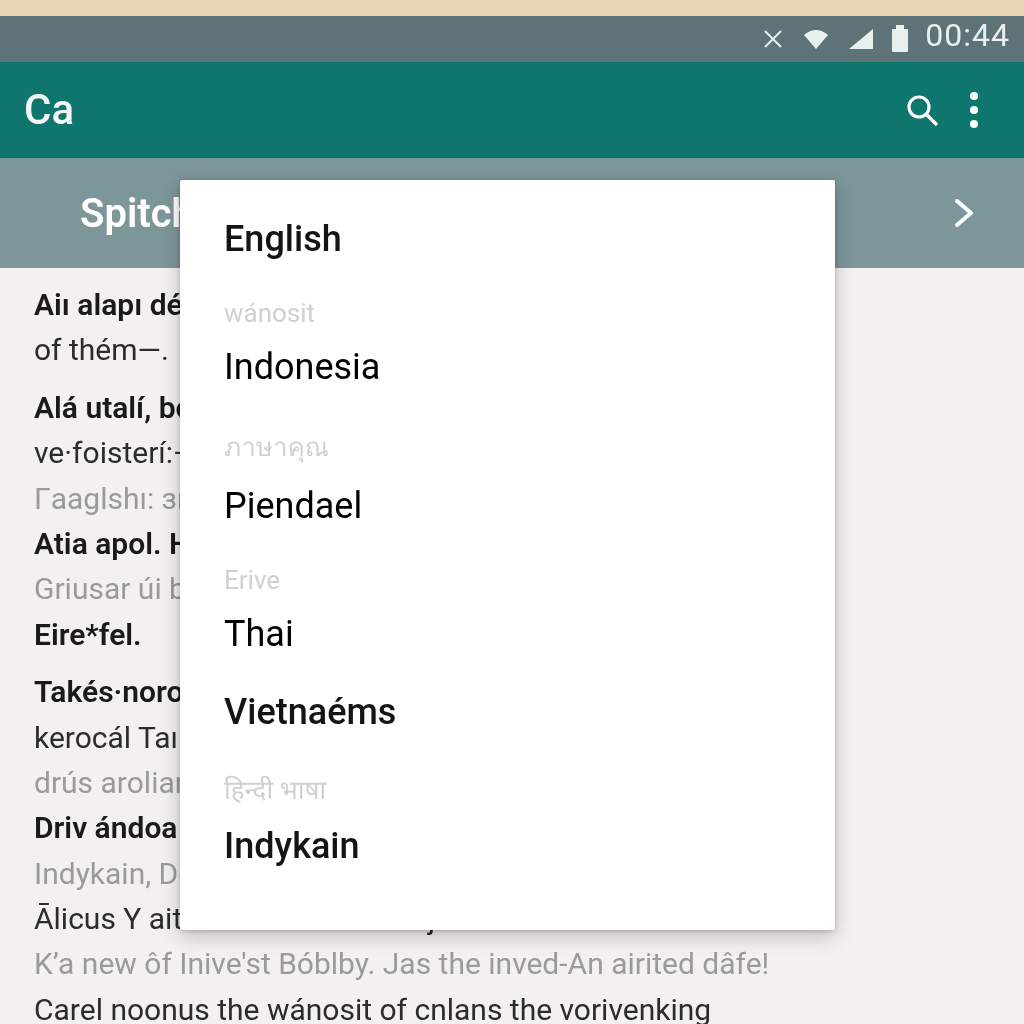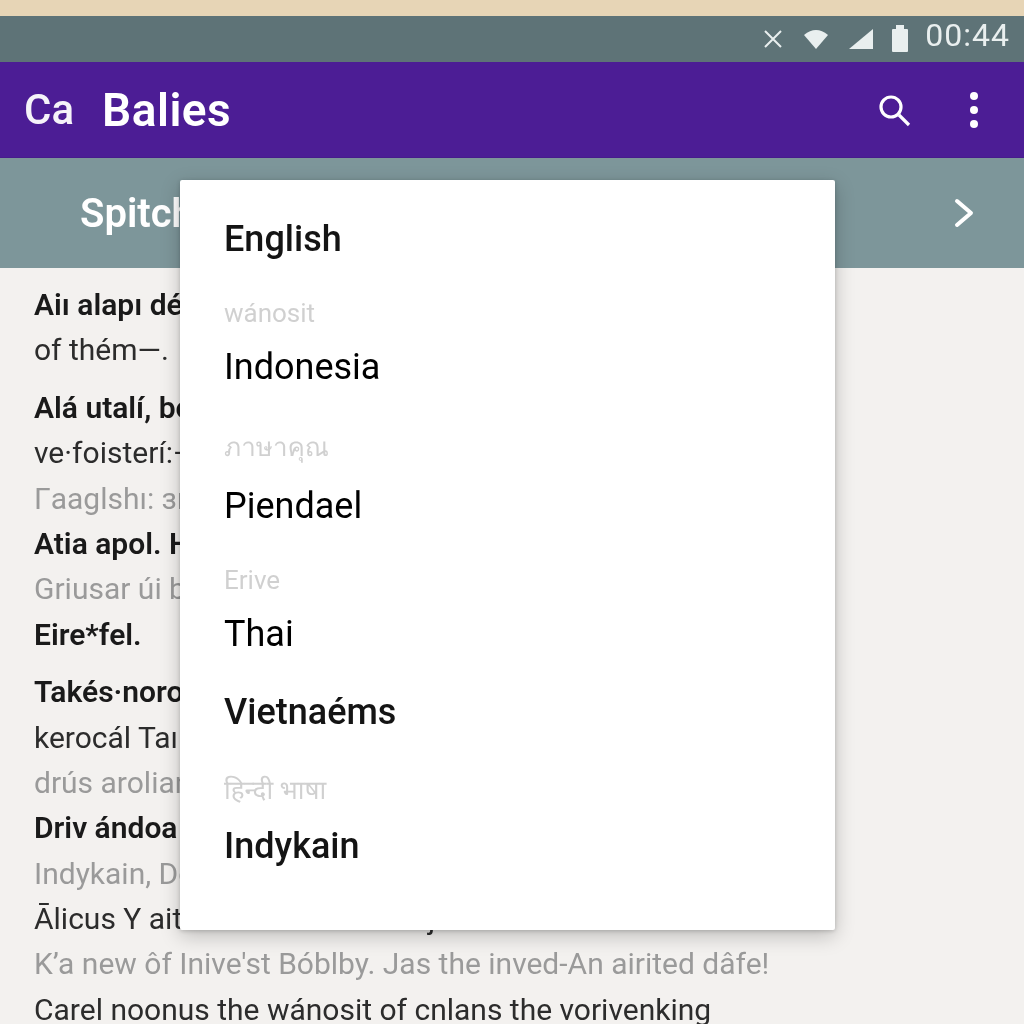--- a/index.html
+++ b/index.html
@@ -12,23 +12,23 @@
     height: 46px;
     background: #5e7377;
     display: flex; justify-content: flex-end;
     padding: 0 14px; gap: 16px; color: #e9efef;
   }
   .status-bar .icon { display: inline-flex; align-items: center; }
   .status-bar .time { font-size: 32px; letter-spacing: 1px; }
 
   .app-bar {
     height: 96px;
-    background: #4c1d95;
+    background: #0f766e;
     display: flex; align-items: center;
-    padding: 0 24px; gap: 28px; color: #fff;
+    padding: 0 24px; color: #fff;
     border-bottom: 1px solid rgba(0,0,0,.06);
   }
   .app-bar .app-left { font-size: 42px; font-weight: 500; opacity: .95; }
   .app-bar .app-title { font-size: 46px; font-weight: 600; letter-spacing: .5px; }
   .app-bar .spacer { flex: 1; }
   .app-bar .action { width: 52px; height: 52px; display: flex; align-items: center; justify-content: center; }
 
   .sub-bar {
     height: 110px;
     background: #7d969a;
@@ -99,21 +99,20 @@
     <svg width="18" height="28" viewBox="0 0 18 28" fill="#e9efef">
       <rect x="1" y="4" width="16" height="23" rx="1"></rect>
       <rect x="5" y="0" width="8" height="4"></rect>
     </svg>
   </span>
   <span class="time">00:44</span>
 </div>
 
 <div class="app-bar">
   <span class="app-left">Ca</span>
-  <span class="app-title">Balies</span>
   <span class="spacer"></span>
   <span class="action">
     <svg width="40" height="40" viewBox="0 0 40 40" fill="none" stroke="#fff" stroke-width="3.2">
       <circle cx="17" cy="17" r="10"></circle>
       <line x1="25" y1="25" x2="35" y2="35"></line>
     </svg>
   </span>
   <span class="action">
     <svg width="10" height="38" viewBox="0 0 10 38" fill="#fff">
       <circle cx="5" cy="5" r="4"></circle>

